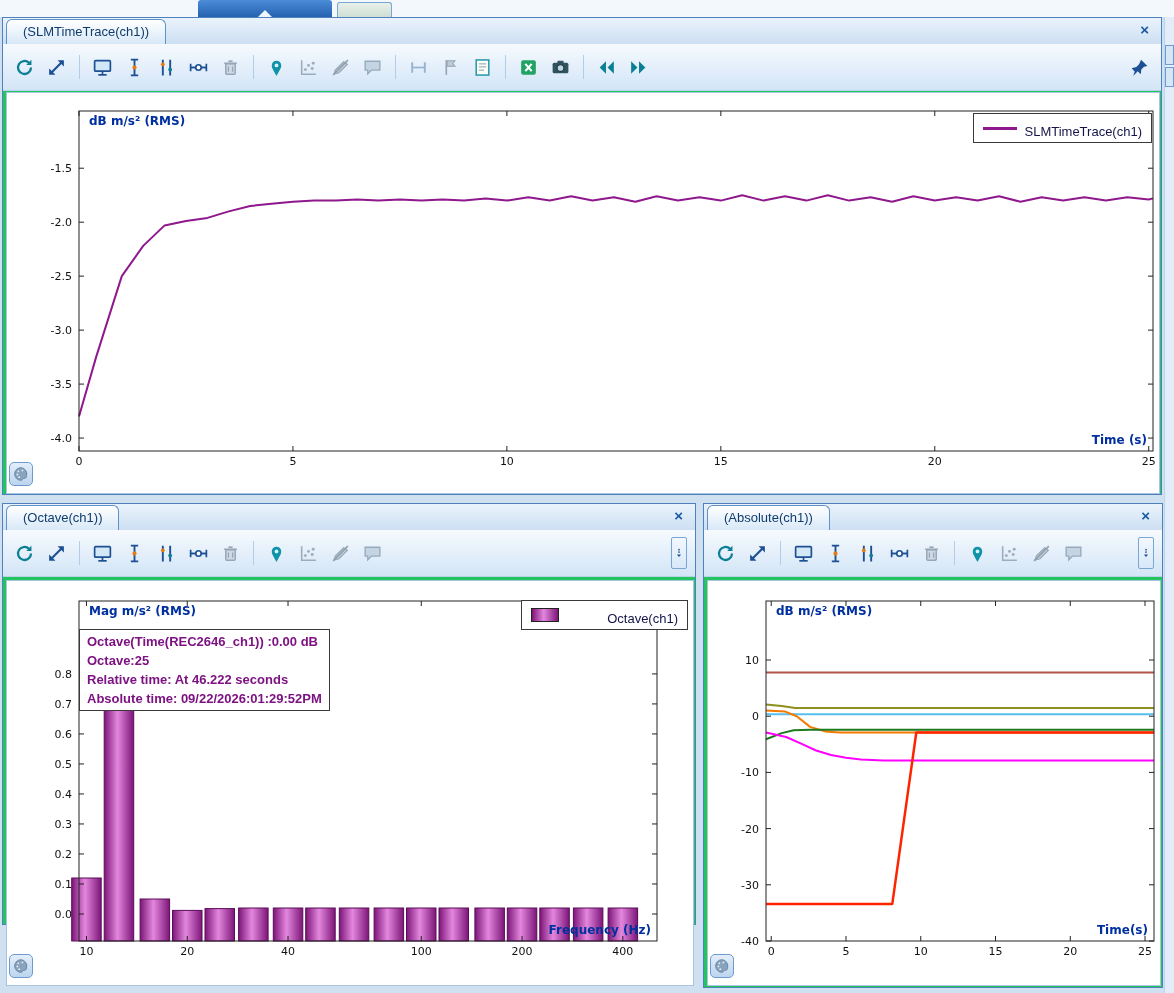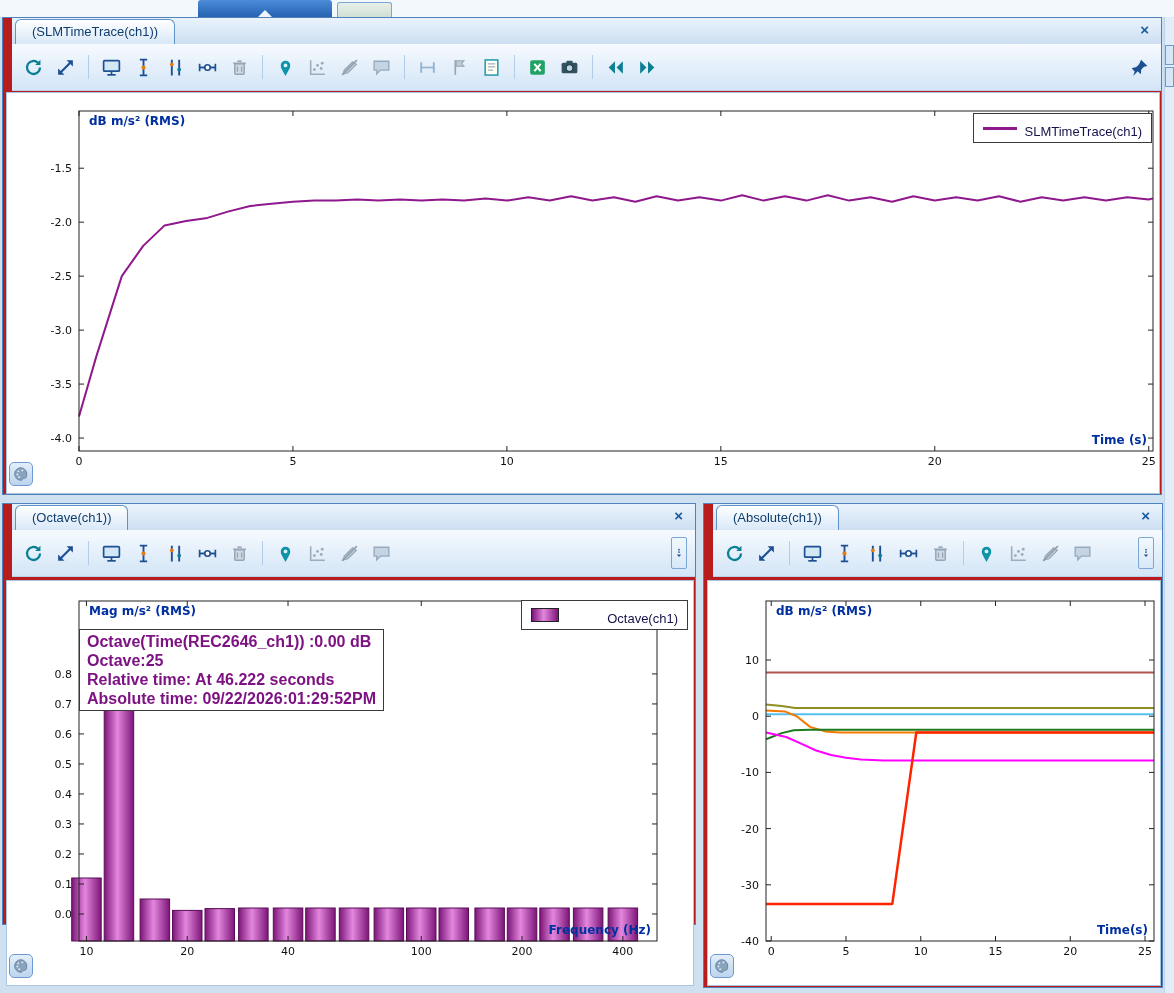--- a/index.html
+++ b/index.html
@@ -9,21 +9,21 @@
   
   .top-strip{position:absolute;left:0;top:0;width:1174px;height:17px;background:#f3f8fd;}
   .mini-tab-active{position:absolute;left:198px;top:0;width:134px;height:17px;
     background:linear-gradient(#4c8bd8,#2563b0);border-radius:3px 3px 0 0;}
   .tab-notch{position:absolute;left:60px;bottom:0;width:0;height:0;
     border-left:7px solid transparent;border-right:7px solid transparent;border-bottom:7px solid #eef5fc;}
   .mini-tab-2{position:absolute;left:337px;top:2px;width:55px;height:15px;
     background:linear-gradient(#e8f0ea,#cfdfd4);border:1px solid #7aa6d4;border-bottom:none;border-radius:3px 3px 0 0;box-sizing:border-box;}
 
   
-  .panel{position:absolute;background:#b91c1c;border:1px solid #4f81bd;box-sizing:border-box;padding-left:9px;}
+  .panel{position:absolute;background:#22c55e;border:1px solid #4f81bd;box-sizing:border-box;}
   .panel-header{position:relative;height:26px;background:linear-gradient(#eaf3fc,#cddff2);}
   .tab{position:absolute;left:3px;top:1px;height:25px;line-height:24px;padding:0 16px;
     background:linear-gradient(#ffffff,#d8e8f8);border:1px solid #5e93c9;border-bottom:none;
     border-radius:6px 6px 0 0;font-size:13px;color:#0f3d6e;box-sizing:border-box;}
   .close{position:absolute;right:12px;top:3px;font-size:15px;font-weight:bold;color:#1c5aa0;}
 
   .toolbar{position:relative;height:47px;display:flex;align-items:center;padding:0 8px;
     background:linear-gradient(#f6fafe,#d3e5f7);border-bottom:1px solid #b9d2ea;box-sizing:border-box;}
   .tools{display:flex;align-items:center;gap:5px;}
   .tool{width:27px;height:27px;display:flex;align-items:center;justify-content:center;}
@@ -41,21 +41,21 @@
   .axis-label{font-size:12px;font-weight:bold;fill:#0030a0;}
 
   .legend{position:absolute;display:flex;align-items:center;gap:7px;background:#fff;border:1px solid #3a3a3a;padding:3px 9px;z-index:5;}
   .legend-time{right:9px;top:95px;}
   .legend-oct{right:7px;top:96px;gap:48px;}
   .legend-line{display:inline-block;width:34px;height:3px;background:#8e188c;}
   .legend-swatch{display:inline-block;width:26px;height:12px;border:1px solid #222;}
   .legend-text{font-size:13px;color:#14144a;margin-top:7px;}
 
   .tooltip{position:absolute;left:76px;top:125px;background:#fff;border:1px solid #3a3a3a;
-    padding:2px 7px;font-size:16px;font-weight:bold;color:#7d1283;line-height:19px;white-space:nowrap;z-index:6;}
+    padding:2px 7px;font-size:13px;font-weight:bold;color:#7d1283;line-height:19px;white-space:nowrap;z-index:6;}
 
   .palette{position:absolute;width:24px;height:24px;border:1px solid #6d9bd1;border-radius:5px;
     background:linear-gradient(#e3eefa,#bcd5ee);display:flex;align-items:center;justify-content:center;box-sizing:border-box;}
   .palette svg{width:18px;height:18px;}
 
   .vscroll{position:absolute;left:1164px;top:17px;width:10px;height:976px;background:#e2edf9;border-left:1px solid #bcd4ec;box-sizing:border-box;}
   .vs-btn{position:absolute;left:0;width:9px;height:20px;background:#d5e6f7;border:1px solid #6d9bd1;box-sizing:border-box;}
 </style>
 </head>
 <body>

